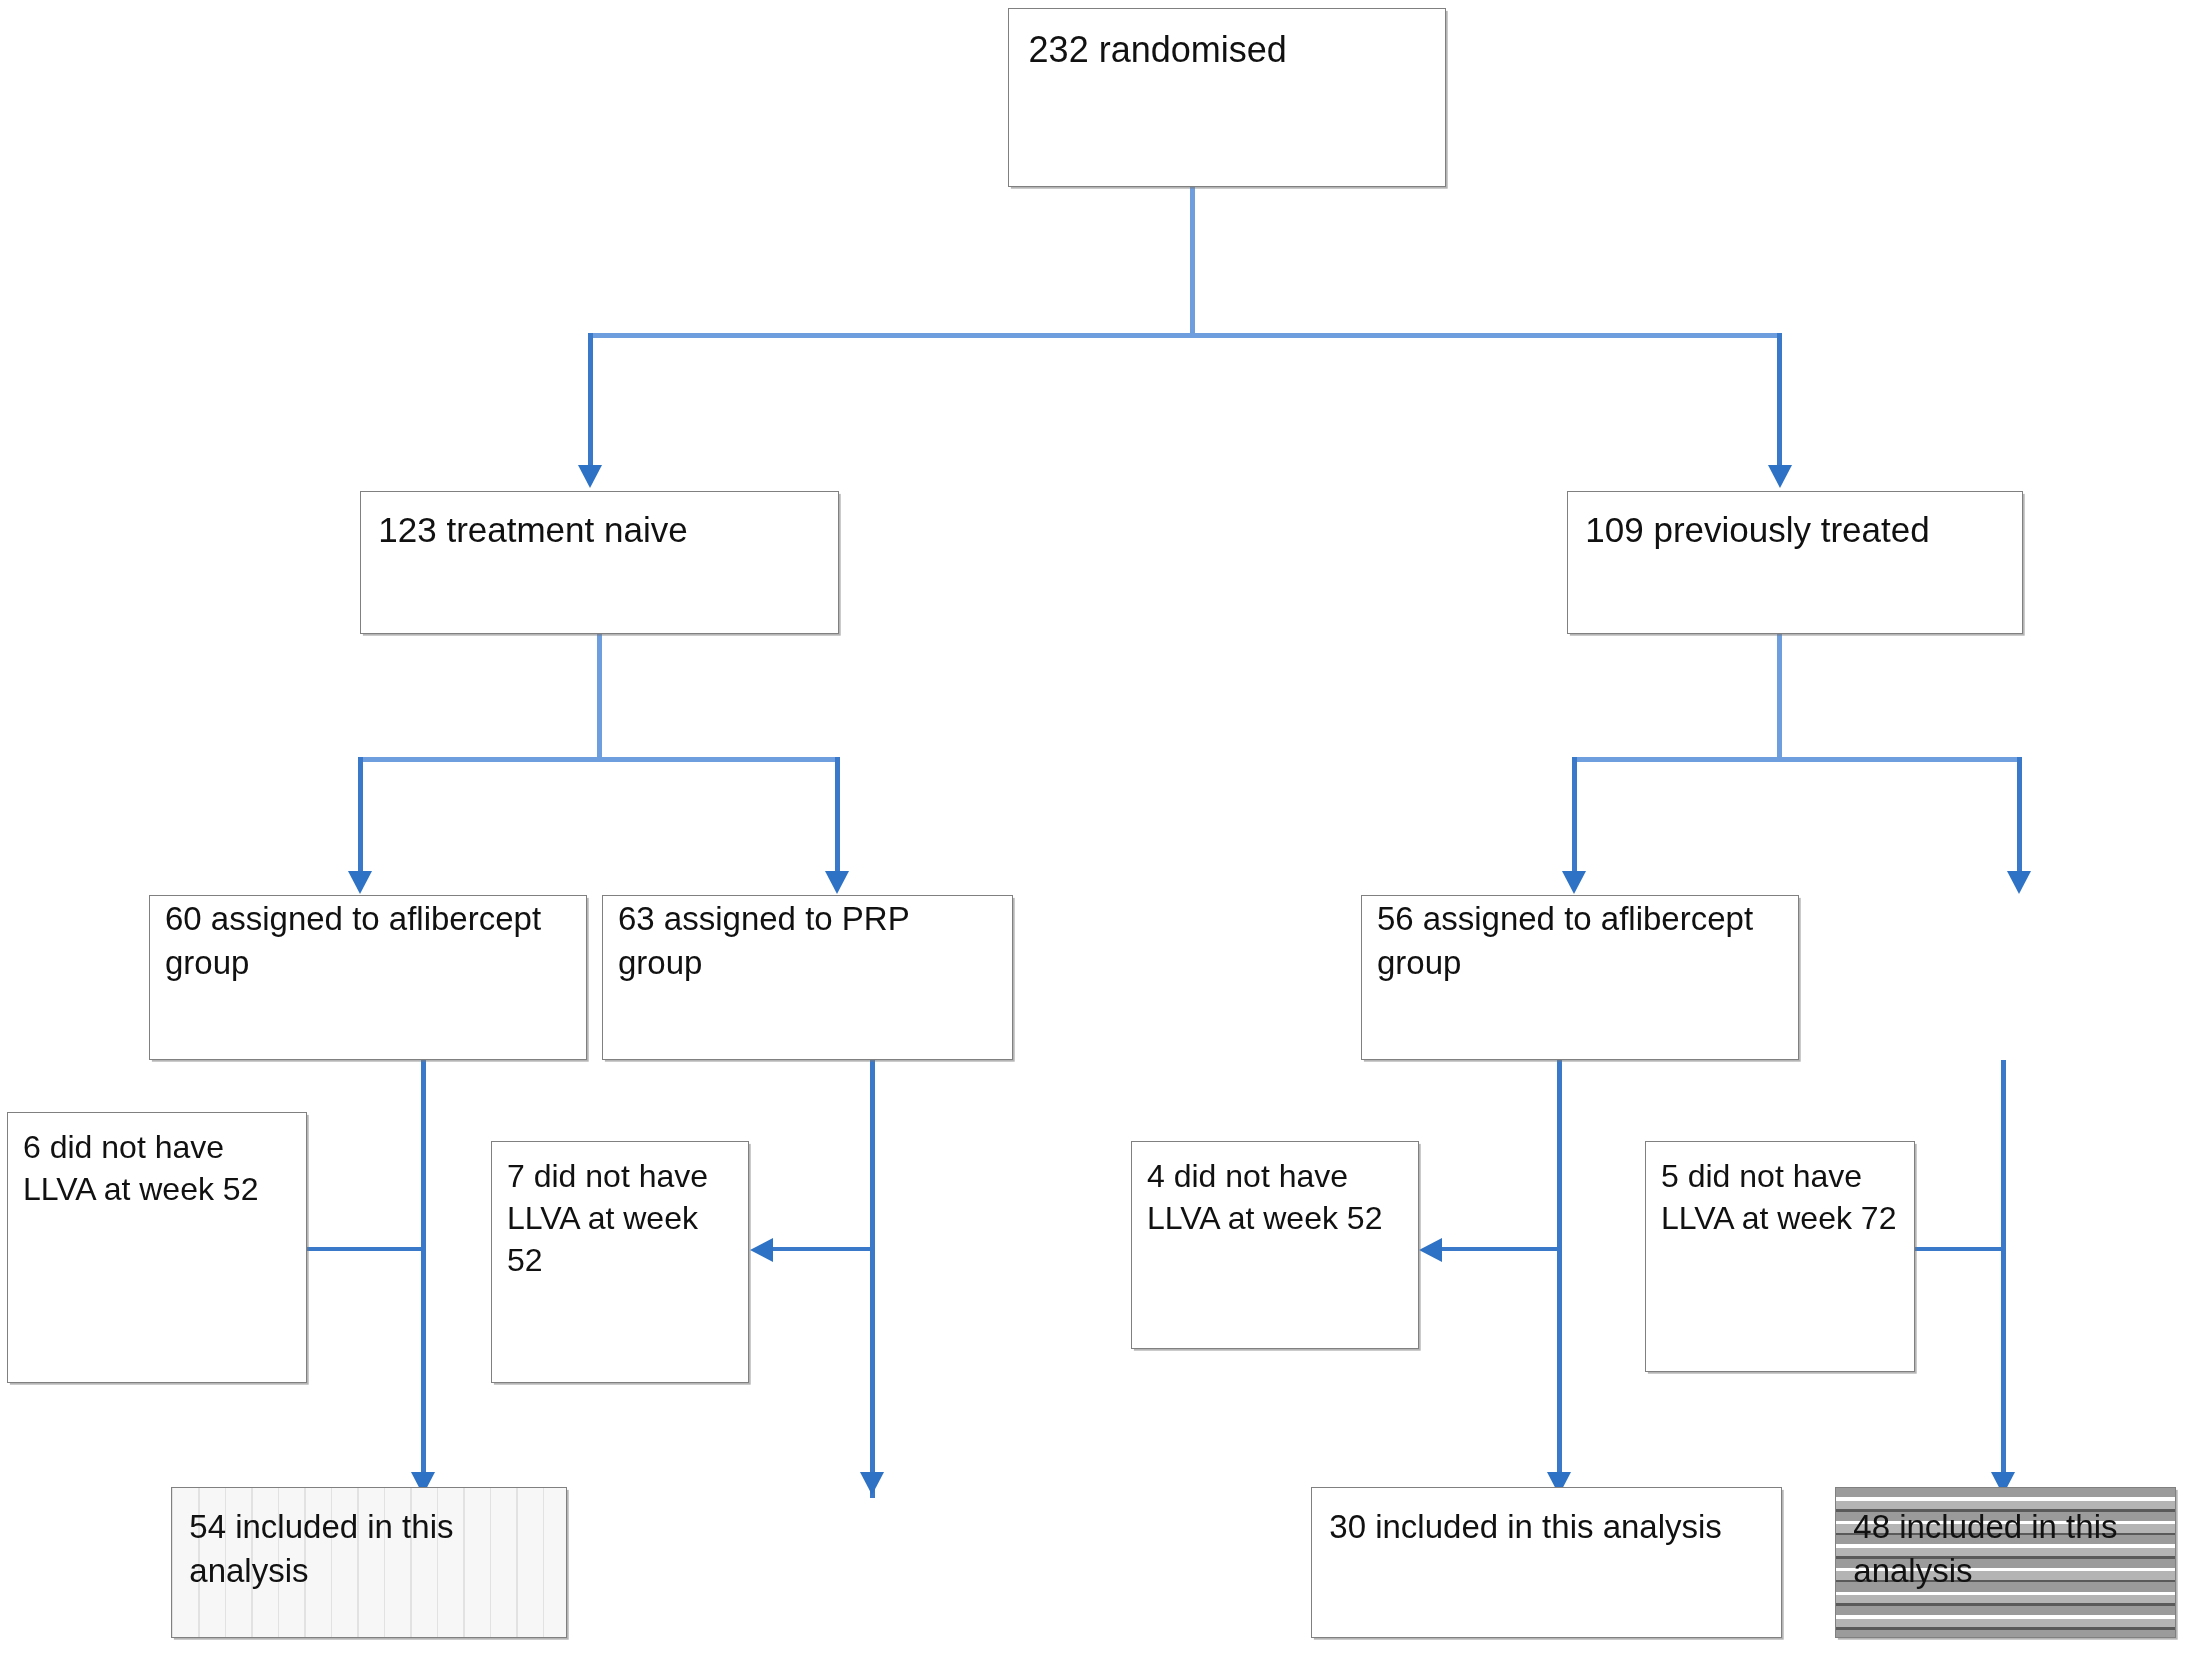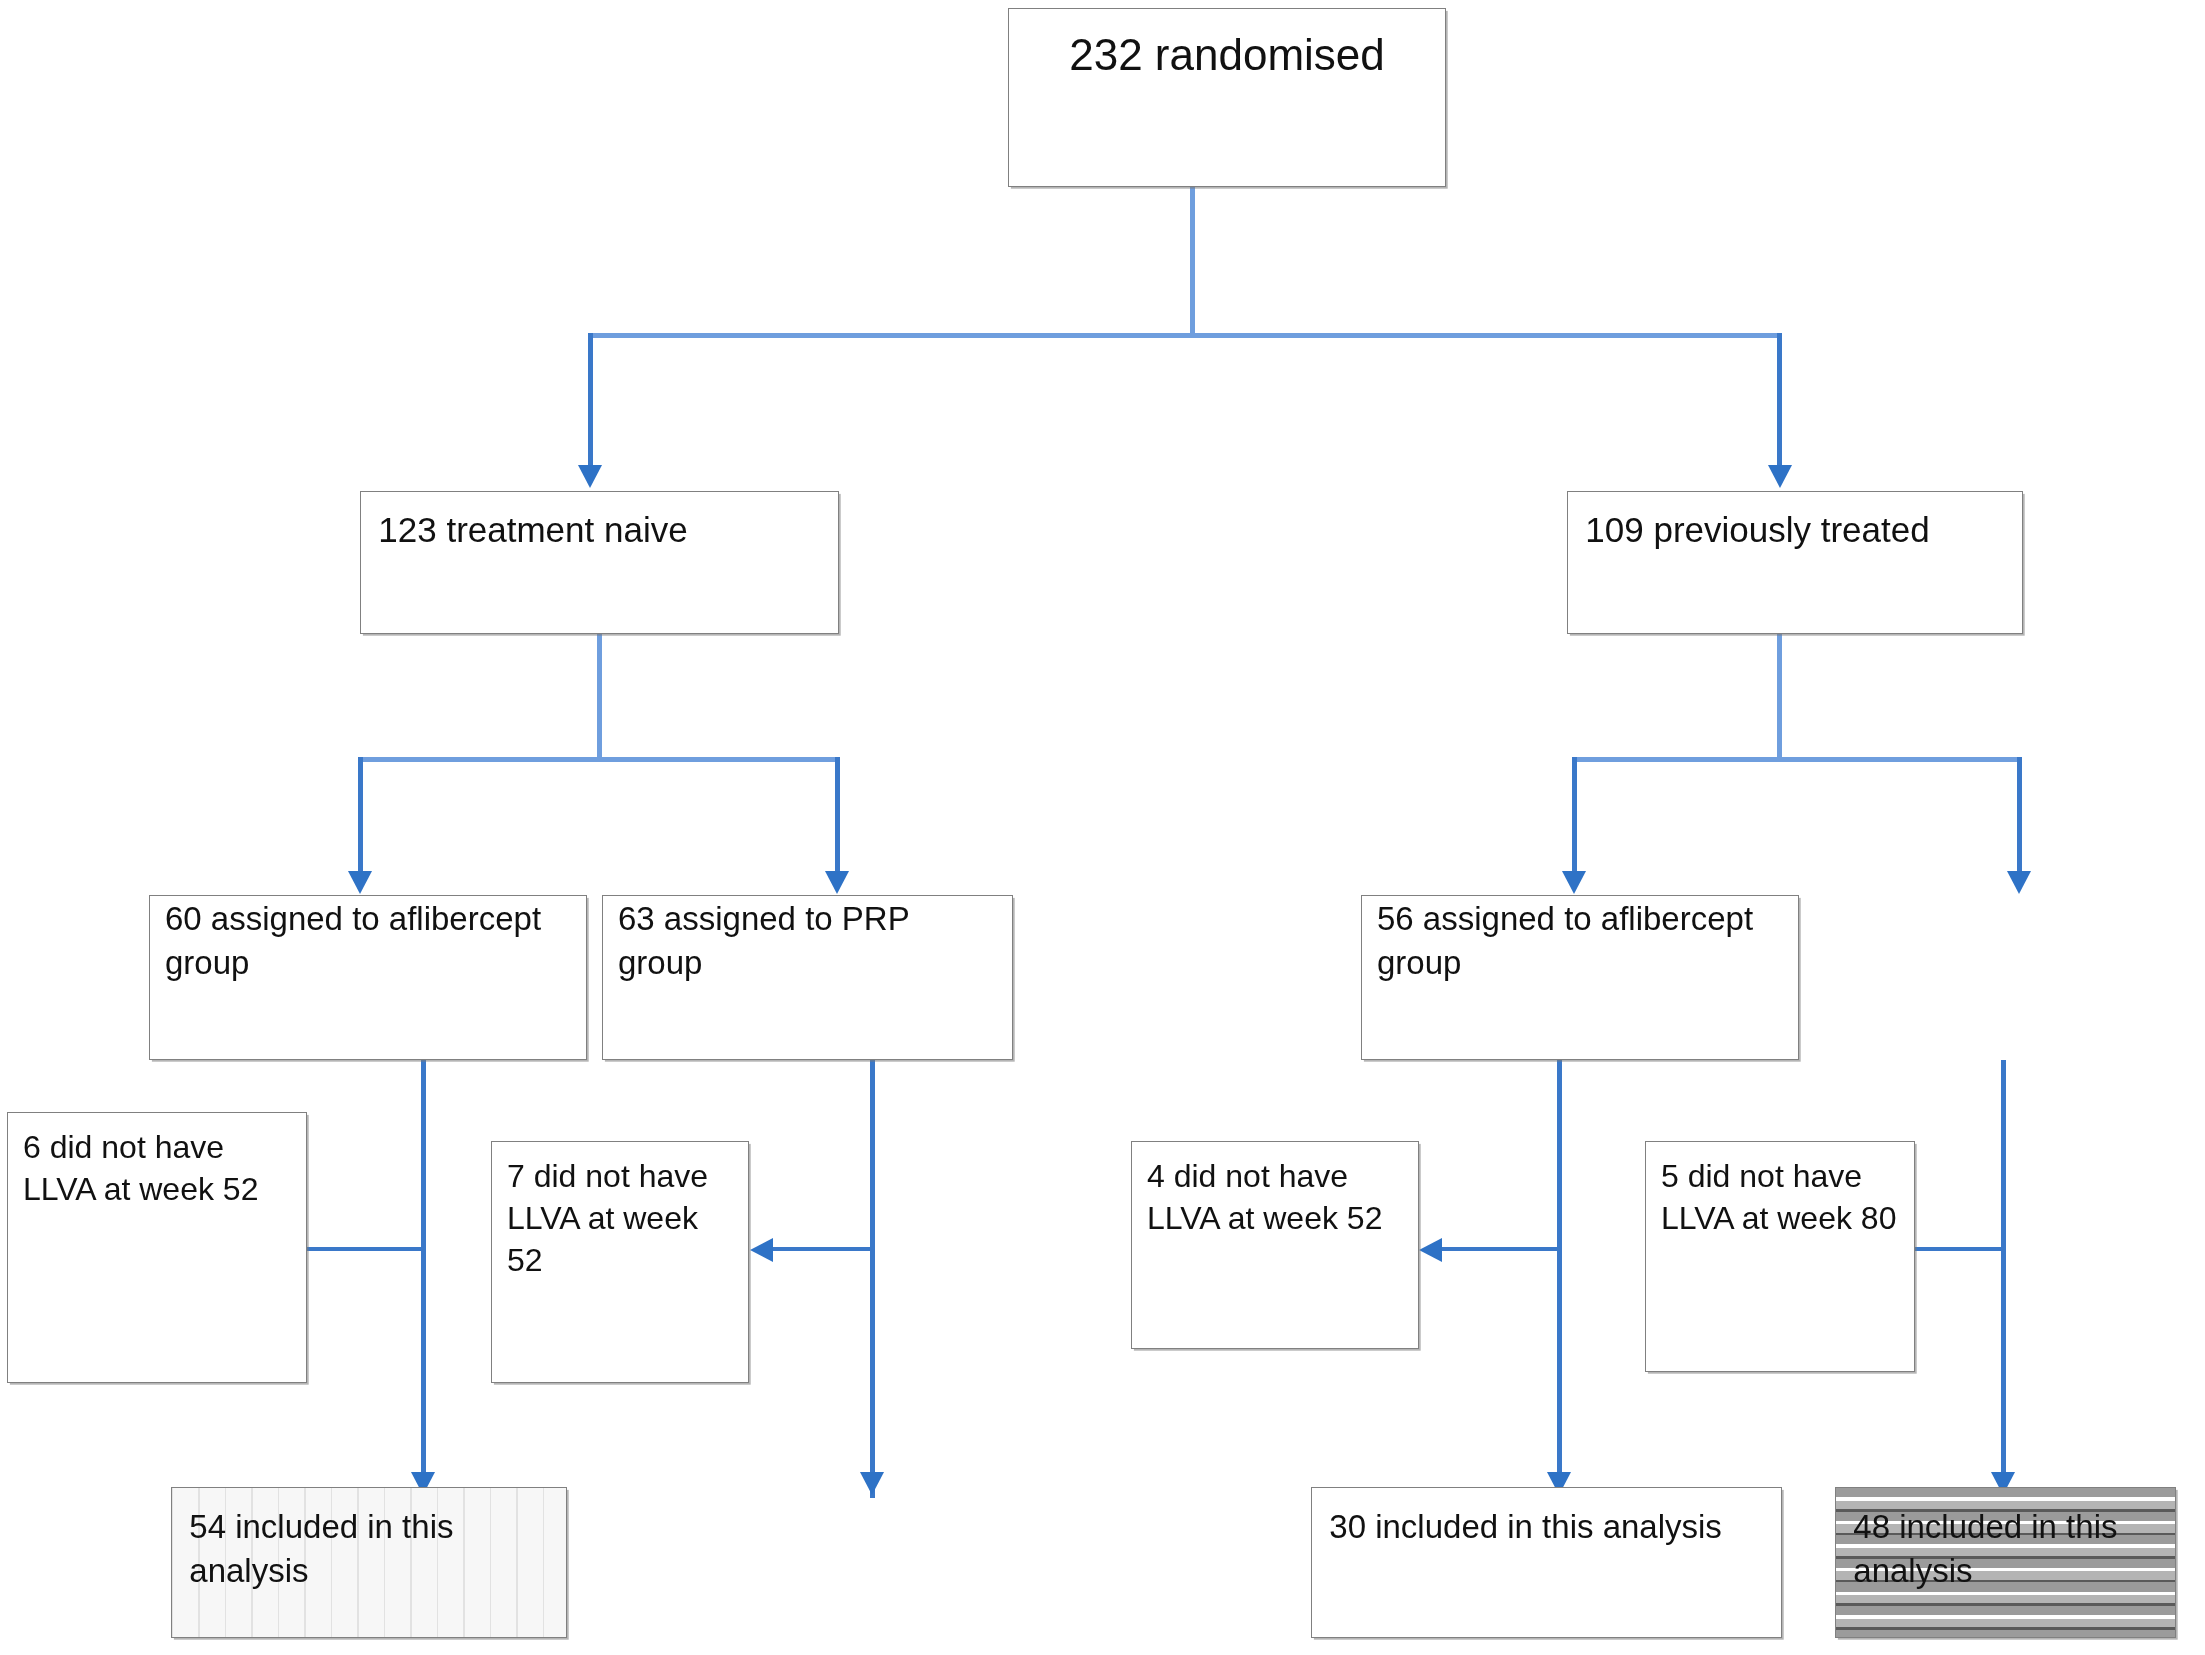--- a/index.html
+++ b/index.html
@@ -17,21 +17,21 @@
     color:#111111;
     line-height:1.32;
   }
   .node .txt{
     display:block;
     width:100%;
     white-space:pre-line;
   }
 
   
-  .t-root{font-size:44px;padding:17.3px 19.6px;text-align:center;}
+  .t-root{font-size:36px;padding:17.3px 19.6px;}
   .t-mid{font-size:35px;padding:15px 17.3px;}
   .t-assign{font-size:33px;padding:1px 15px;}
   .t-excl{font-size:32px;padding:12.7px 15px;}
   .t-incl{font-size:33px;padding:17.3px 17.3px;}
 
   
   .fill-vstripe{
     background-color:#f4f4f4;
     background-image:repeating-linear-gradient(90deg,
       #e2e2e2 0px,#e2e2e2 1.2px,#f7f7f7 1.2px,#f7f7f7 26.5px);
@@ -149,21 +149,21 @@
 
   <div class="node t-excl" style="left:491px;top:1141px;width:258px;height:242px;">
     <span class="txt">7 did not have LLVA at week 52</span>
   </div>
 
   <div class="node t-excl" style="left:1131px;top:1141px;width:288px;height:208px;">
     <span class="txt">4 did not have LLVA at week 52</span>
   </div>
 
   <div class="node t-excl" style="left:1645px;top:1141px;width:270px;height:231px;">
-    <span class="txt">5 did not have LLVA at week 80</span>
+    <span class="txt">5 did not have LLVA at week 72</span>
   </div>
 
   <div class="node t-incl fill-vstripe" style="left:171px;top:1487px;width:396px;height:151px;">
     <span class="txt">54 included in this analysis</span>
   </div>
 
 
   <div class="node t-incl" style="left:1311px;top:1487px;width:471px;height:151px;">
     <span class="txt">30 included in this analysis</span>
   </div>

